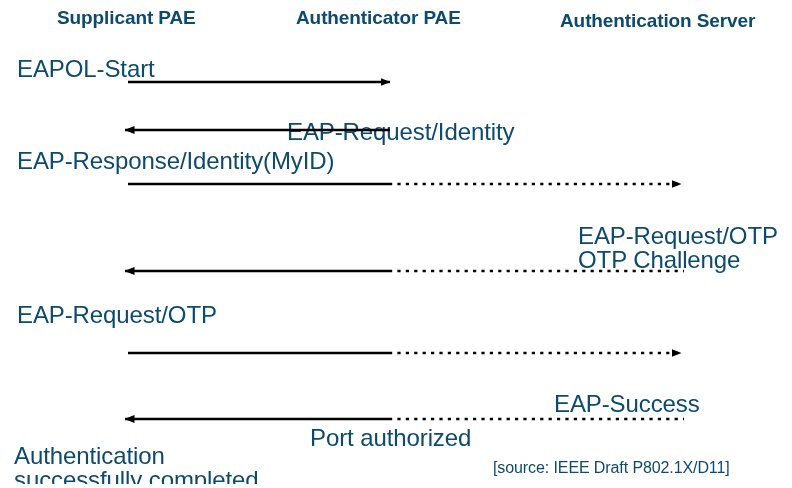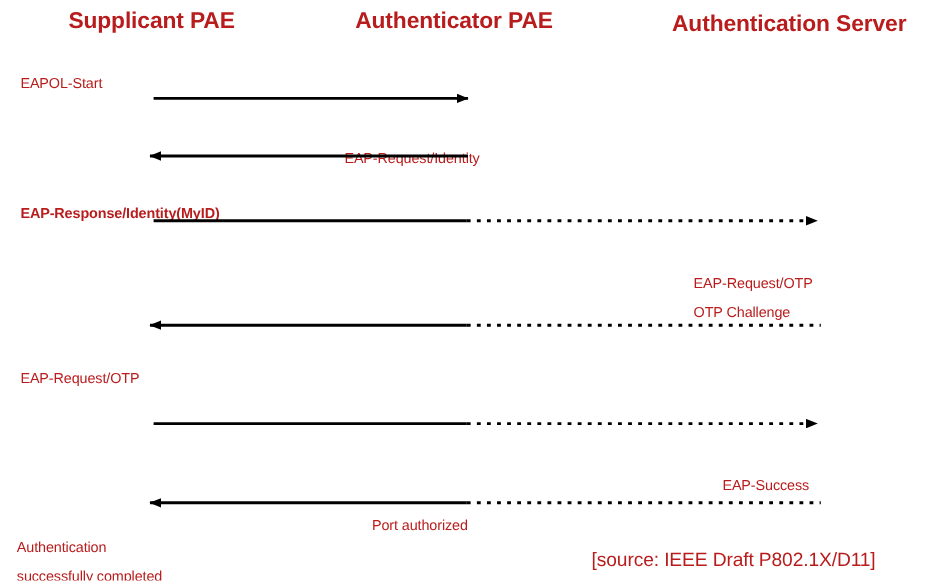--- a/index.html
+++ b/index.html
@@ -7,38 +7,38 @@
     margin: 0;
     padding: 0;
     background: #ffffff;
   }
   #canvas {
     position: relative;
     width: 792px;
     height: 484px;
     background: #ffffff;
     font-family: "Liberation Sans", sans-serif;
-    color: #b91c1c;
+    color: #0c4a6e;
     overflow: hidden;
   }
   .hdr {
     position: absolute;
     font-size: 19px;
     font-weight: bold;
     white-space: nowrap;
     letter-spacing: -0.1px;
     line-height: 22px;
   }
   #hdr-supplicant { left: 57px;  top: 7px; }
   #hdr-authenticator { left: 296px; top: 7px; text-align: right; }
   #hdr-server { left: 560px; top: 10px; }
 
   .lbl {
     position: absolute;
-    font-size: 12px;
+    font-size: 24px;
     font-weight: normal;
     white-space: nowrap;
     line-height: 24px;
     letter-spacing: -0.1px;
   }
   .lbl .l2 { display: block; }
 
   .arrow-layer {
     position: absolute;
     left: 0; top: 0;
@@ -58,32 +58,32 @@
   <div class="hdr" id="hdr-supplicant">Supplicant PAE</div>
 
   <div class="hdr" id="hdr-authenticator">Authenticator PAE</div>
 
   <div class="hdr" id="hdr-server">Authentication Server</div>
 
   <div class="lbl" style="left:17px; top:57px;">EAPOL-Start</div>
 
   <div class="lbl" style="left:287px; top:108px;margin-top:12px;">EAP-Request/Identity</div>
 
-  <div class="lbl" style="left:17px; top:166px;font-weight:bold;">EAP-Response/Identity(MyID)</div>
+  <div class="lbl" style="left:17px; top:149px;">EAP-Response/Identity(MyID)</div>
 
   <div class="lbl" style="left:578px; top:224px;">
     <span class="l1">EAP-Request/OTP</span>
     <span class="l2">OTP Challenge</span>
   </div>
 
   <div class="lbl" style="left:17px; top:303px;">
     <span class="l1">EAP-Request/OTP</span>
   </div>
 
-  <div class="lbl" style="left:602px; top:392px;">EAP-Success</div>
+  <div class="lbl" style="left:554px; top:392px;">EAP-Success</div>
 
   <div class="lbl" style="left:310px; top:426px;">Port authorized</div>
 
   <div class="lbl" style="left:14px; top:444px;">
     <span class="l1">Authentication</span>
     <span class="l2">successfully completed</span>
   </div>
 
   <div class="lbl" style="left:493px; top:456px; font-size:16px;">[source: IEEE Draft P802.1X/D11]</div>
 

